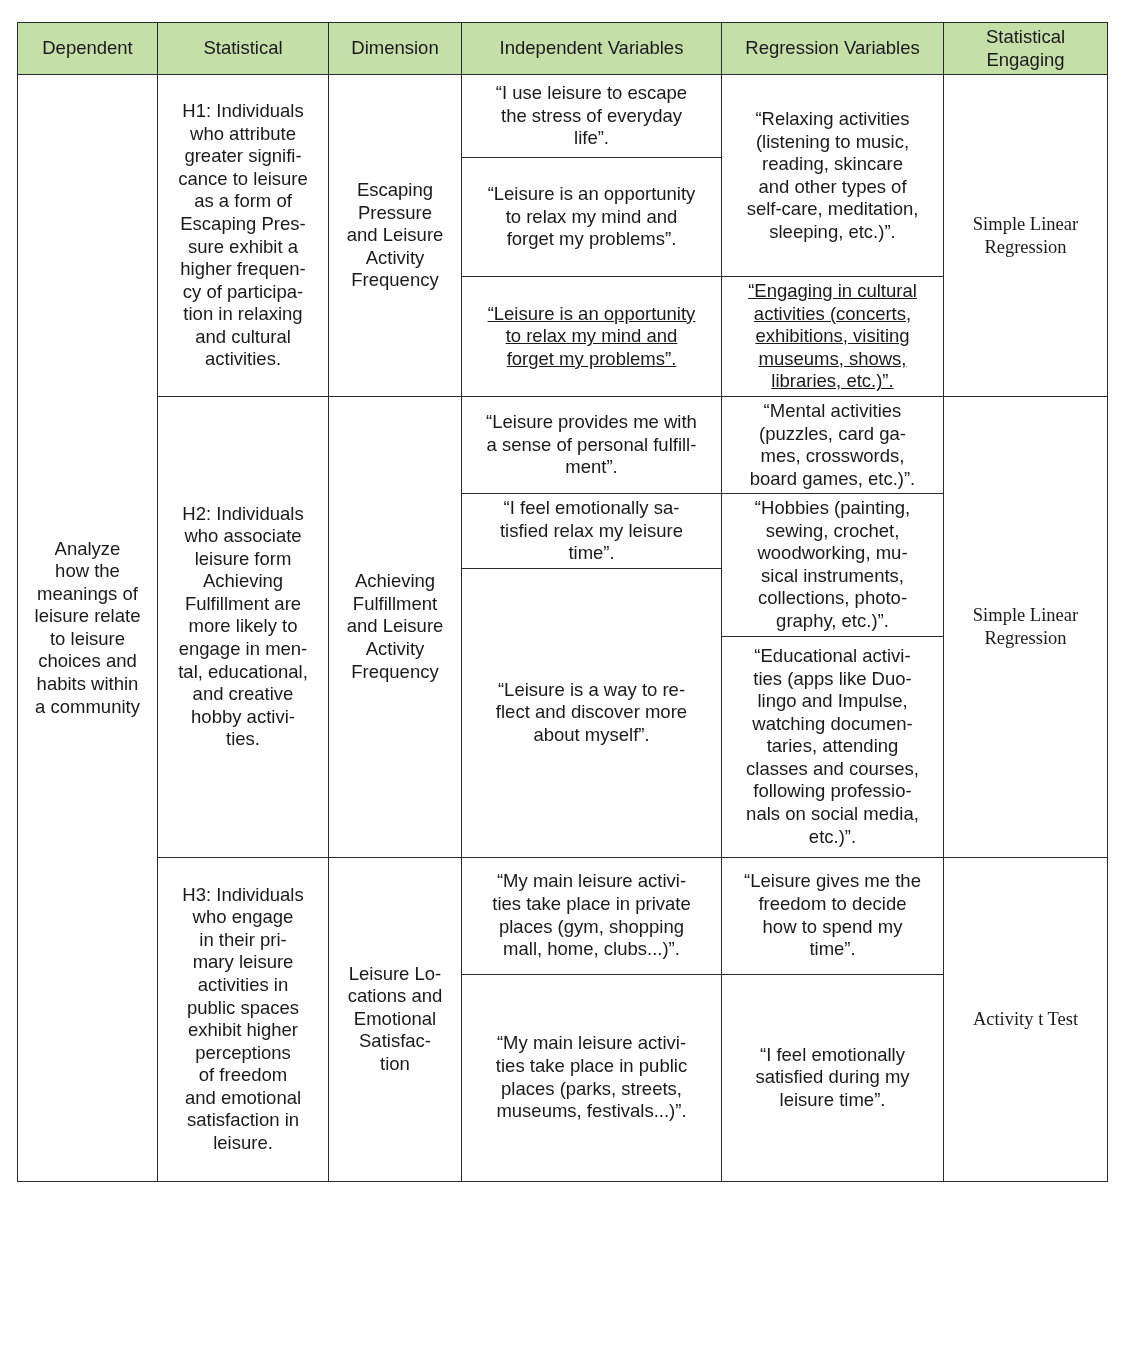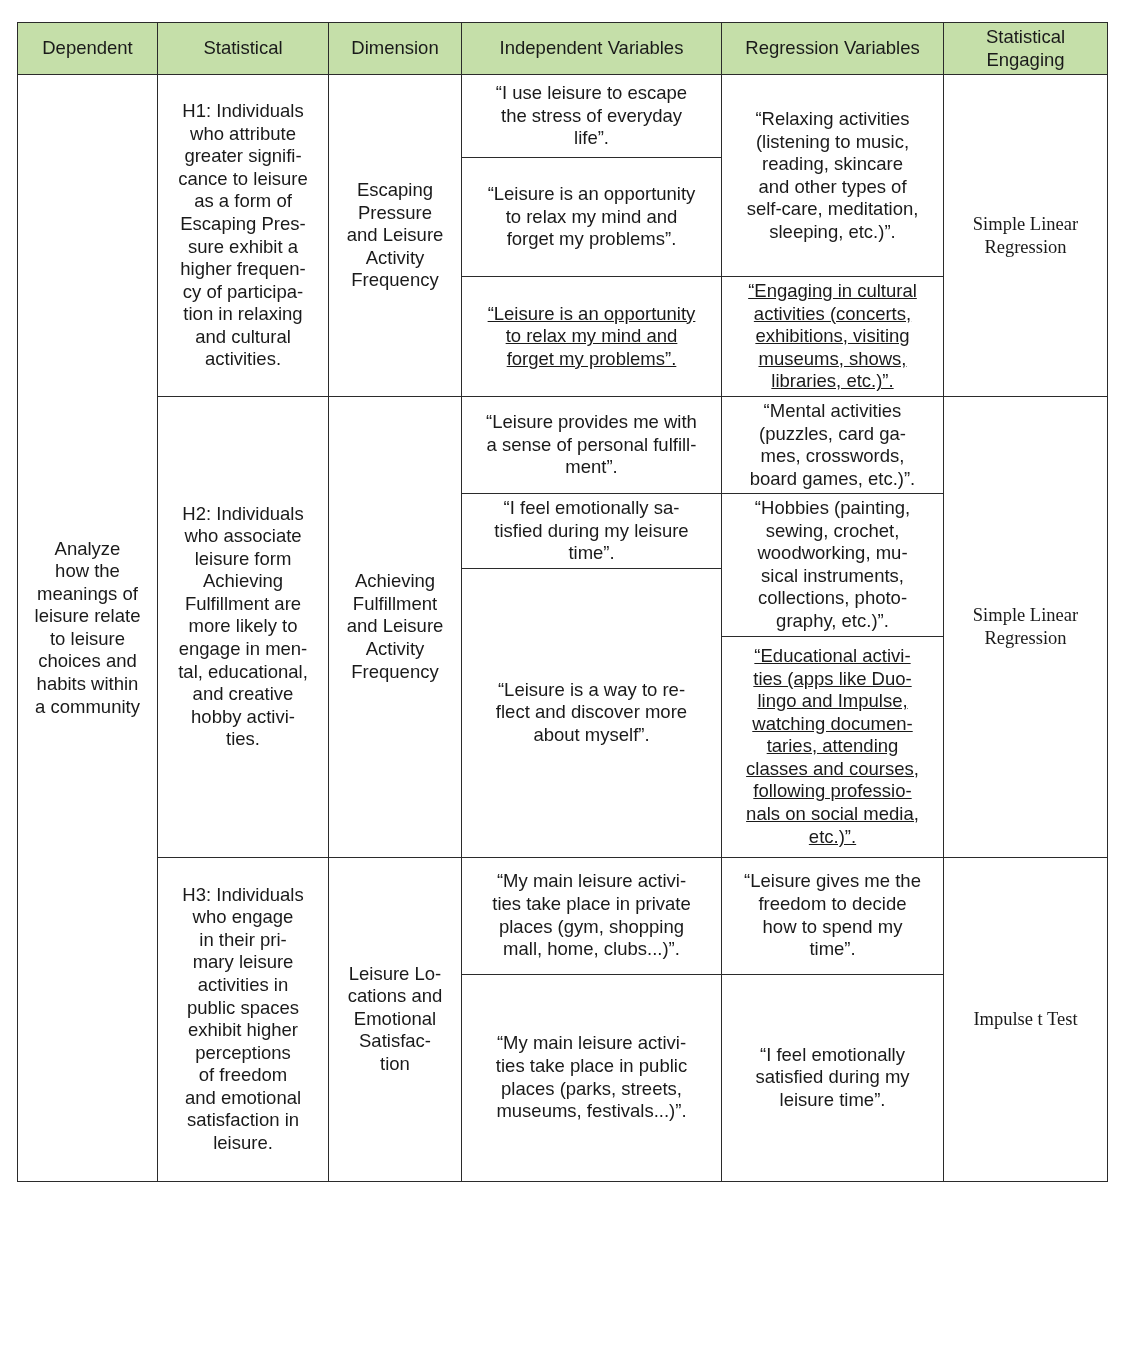--- a/index.html
+++ b/index.html
@@ -72,21 +72,21 @@
 
   .last-row td { border-bottom: 2px solid #2b2b2b; }
 
   
   tr.r1a td { height: 76px;  }
   tr.r1b td { height: 112px; }
   tr.r1c td { height: 66px; text-decoration: underline;  }
   tr.r2a td { height: 76px;  }
   tr.r2b td { height: 64px;  }
   tr.r2c td { height: 117px; text-align: center; }
-  tr.r2d td { height: 214px; text-decoration: underline; }
+  tr.r2d td { height: 214px; }
   tr.r3a td { height: 110px; }
   tr.r3b td { height: 200px; }
 </style>
 </head>
 <body>
 
 <div id="table-wrap">
   <table class="research-table">
     <colgroup>
       <col class="c-objective">
@@ -229,21 +229,21 @@
 board games, etc.)”.</span>
           </td>
         <td class="stat-cell" rowspan="4">
             <span class="cell-text">Simple Linear
 Regression</span>
           </td>
       </tr>
       <tr class="r2b">
         <td class="indep-cell">
             <span class="cell-text">“I feel emotionally sa-
-tisfied during my leisure
+tisfied relax my leisure
 time”.</span>
           </td>
         <td class="dep-cell" rowspan="2">
             <span class="cell-text">“Hobbies (painting,
 sewing, crochet,
 woodworking, mu-
 sical instruments,
 collections, photo-
 graphy, etc.)”.</span>
           </td>
@@ -297,21 +297,21 @@
 places (gym, shopping
 mall, home, clubs...)”.</span>
           </td>
         <td class="dep-cell">
             <span class="cell-text">“Leisure gives me the
 freedom to decide
 how to spend my
 time”.</span>
           </td>
         <td class="stat-cell" rowspan="2">
-            <span class="cell-text">Impulse t Test</span>
+            <span class="cell-text">Activity t Test</span>
           </td>
       </tr>
       <tr class="r3b last-row">
         <td class="indep-cell">
             <span class="cell-text">“My main leisure activi-
 ties take place in public
 places (parks, streets,
 museums, festivals...)”.</span>
           </td>
         <td class="dep-cell">

